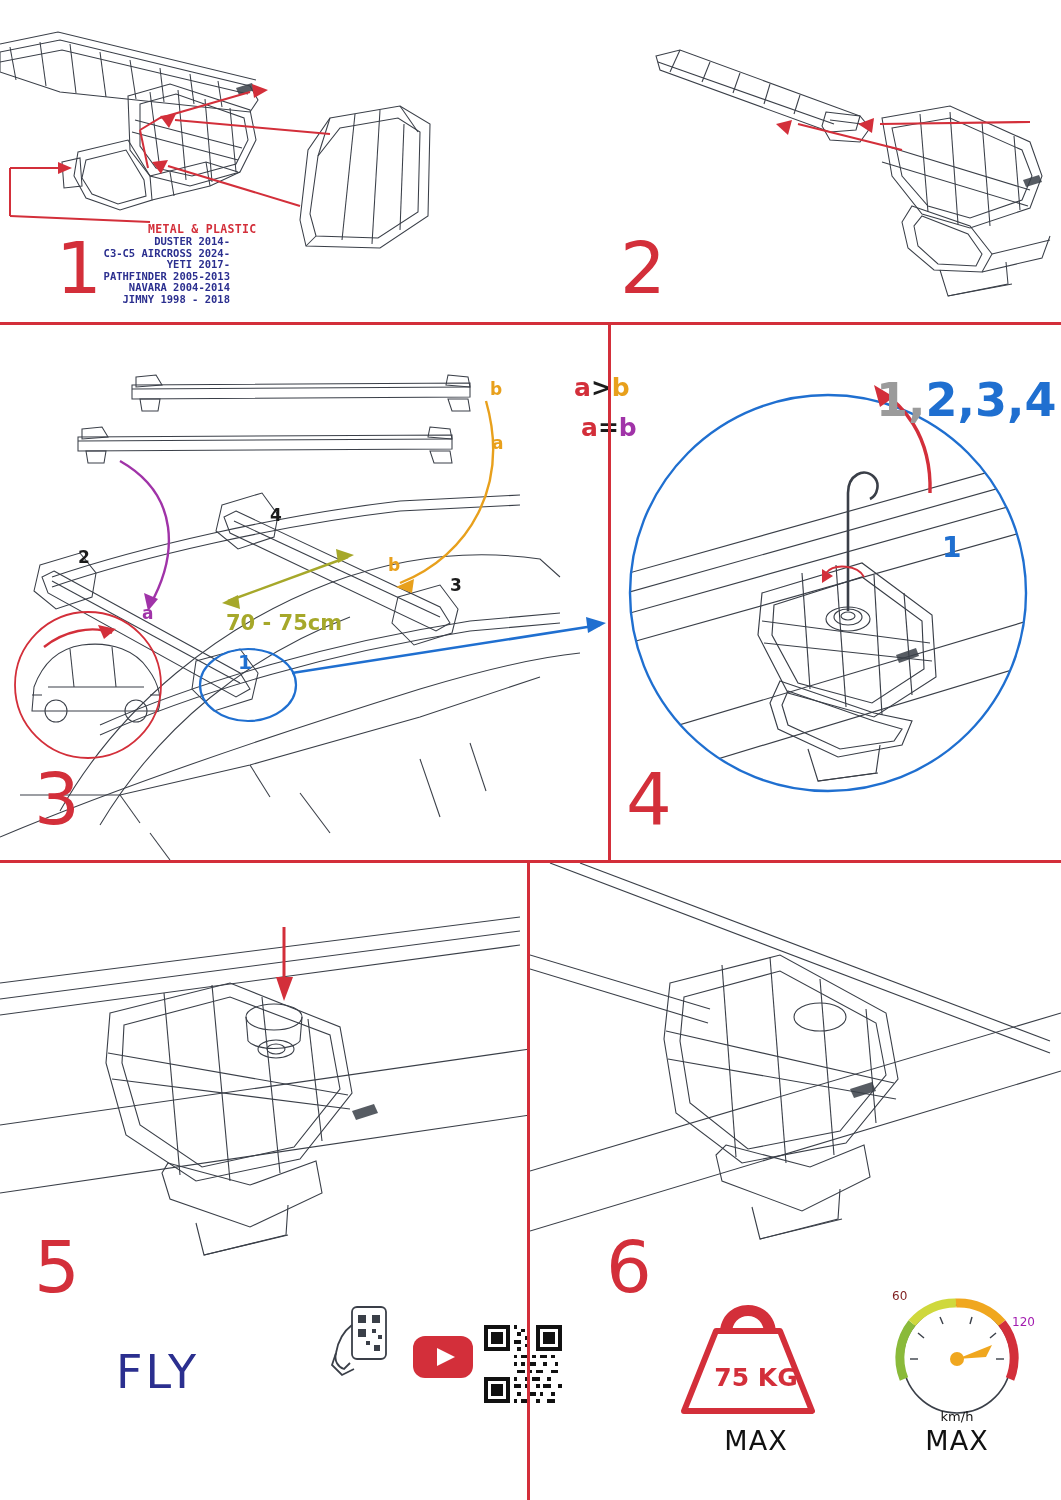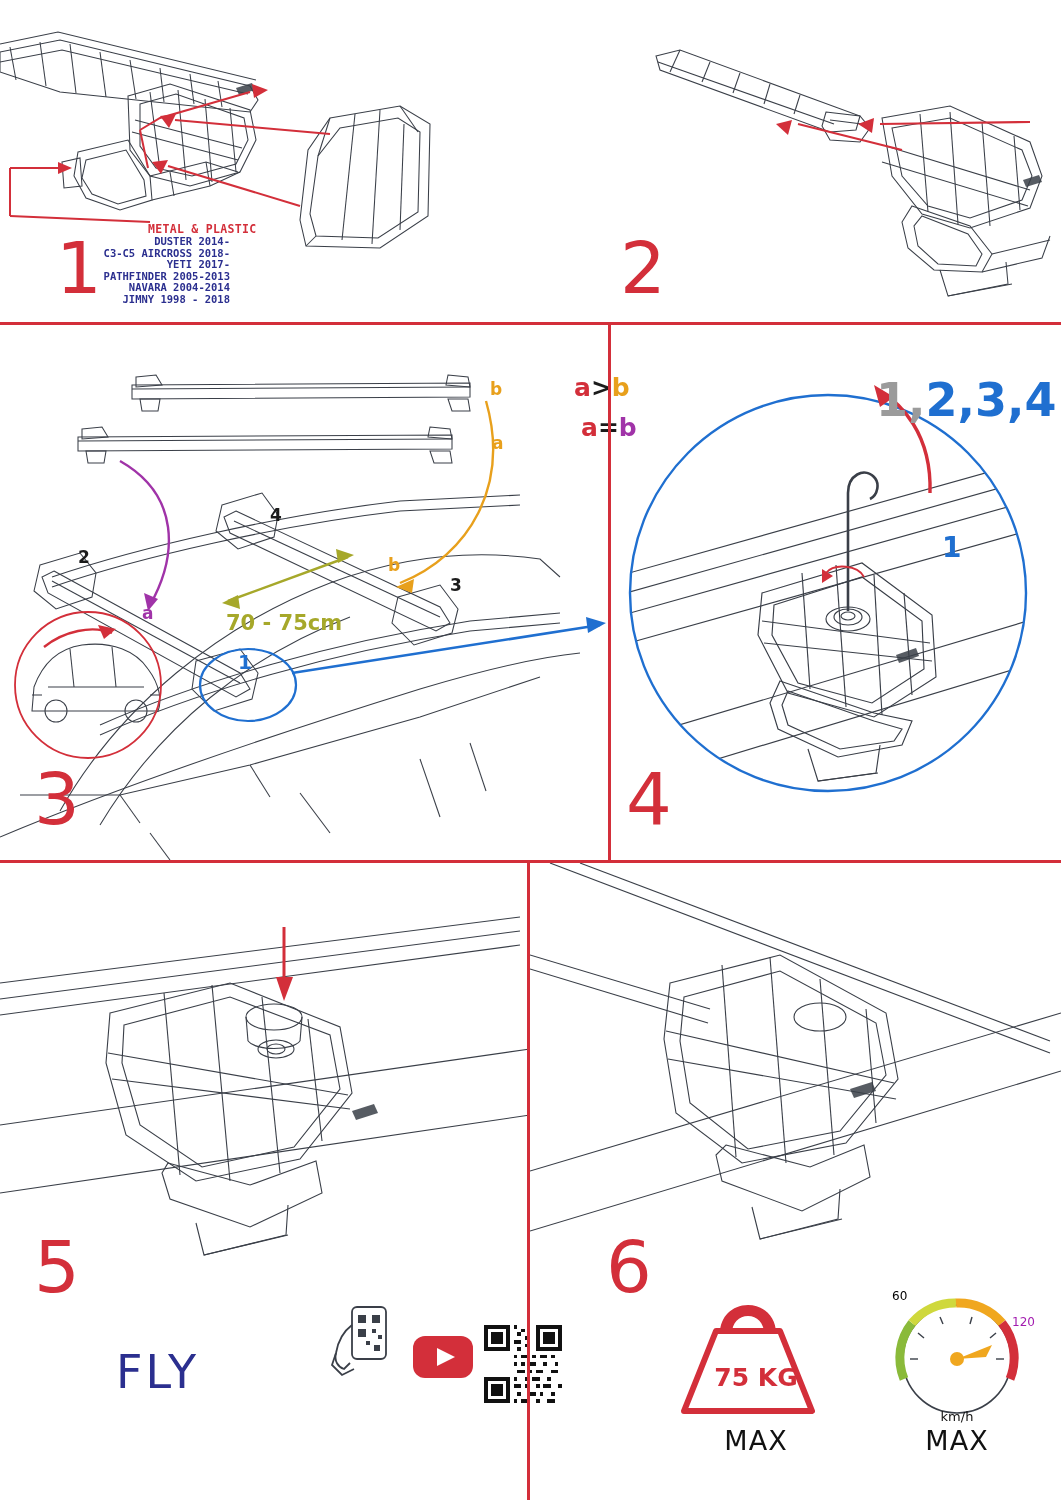--- a/index.html
+++ b/index.html
@@ -53,21 +53,21 @@
   .brandline .w4{color:#d32f3a;}
   .maxtxt{
     position:absolute;color:#111;font-size:27px;font-family:"DejaVu Sans", sans-serif;
     letter-spacing:1px;
   }
   .kgtxt{
     position:absolute;color:#d32f3a;font-size:25px;font-weight:bold;
     font-family:"DejaVu Sans", sans-serif;
   }
   .kmh{position:absolute;color:#111;font-size:13px;font-family:"DejaVu Sans", sans-serif;}
-  .spd-lo{position:absolute;color:#000000;font-size:12px;font-family:"DejaVu Sans", sans-serif;}
+  .spd-lo{position:absolute;color:#7f1d1d;font-size:12px;font-family:"DejaVu Sans", sans-serif;}
   .spd-hi{position:absolute;color:#a21caf;font-size:12px;font-family:"DejaVu Sans", sans-serif;}
   .qr{position:absolute;}
 </style>
 </head>
 <body>
 
 <div class="sheet">
 
   <div class="abs" style="left:0;top:0;width:530px;height:322px;">
     <svg width="530" height="322" viewBox="0 0 530 322">
@@ -127,21 +127,21 @@
       <g fill="#d32f3a" stroke="none">
         <path d="M252 84 l16 6 -14 8 z"></path>
         <path d="M176 114 l-16 2 9 12 z"></path>
         <path d="M168 160 l-16 2 9 12 z"></path>
         <path d="M58 162 l14 6 -14 6 z"></path>
       </g>
     </svg>
     <div class="metal-title" style="left:148px;top:222px;">METAL &amp; PLASTIC</div>
     <div class="car-list" style="left:44px;top:236px;width:186px;">
       <div>DUSTER 2014-</div>
-      <div>C3-C5 AIRCROSS 2018-</div>
+      <div>C3-C5 AIRCROSS 2024-</div>
       <div>YETI 2017-</div>
       <div>PATHFINDER 2005-2013</div>
       <div>NAVARA 2004-2014</div>
       <div>JIMNY 1998 - 2018</div>
     </div>
     <div class="step-num" style="left:56px;top:232px;">1</div>
   </div>
 
   <div class="abs" style="left:530px;top:0;width:531px;height:322px;">
     <svg width="531" height="322" viewBox="0 0 531 322">

